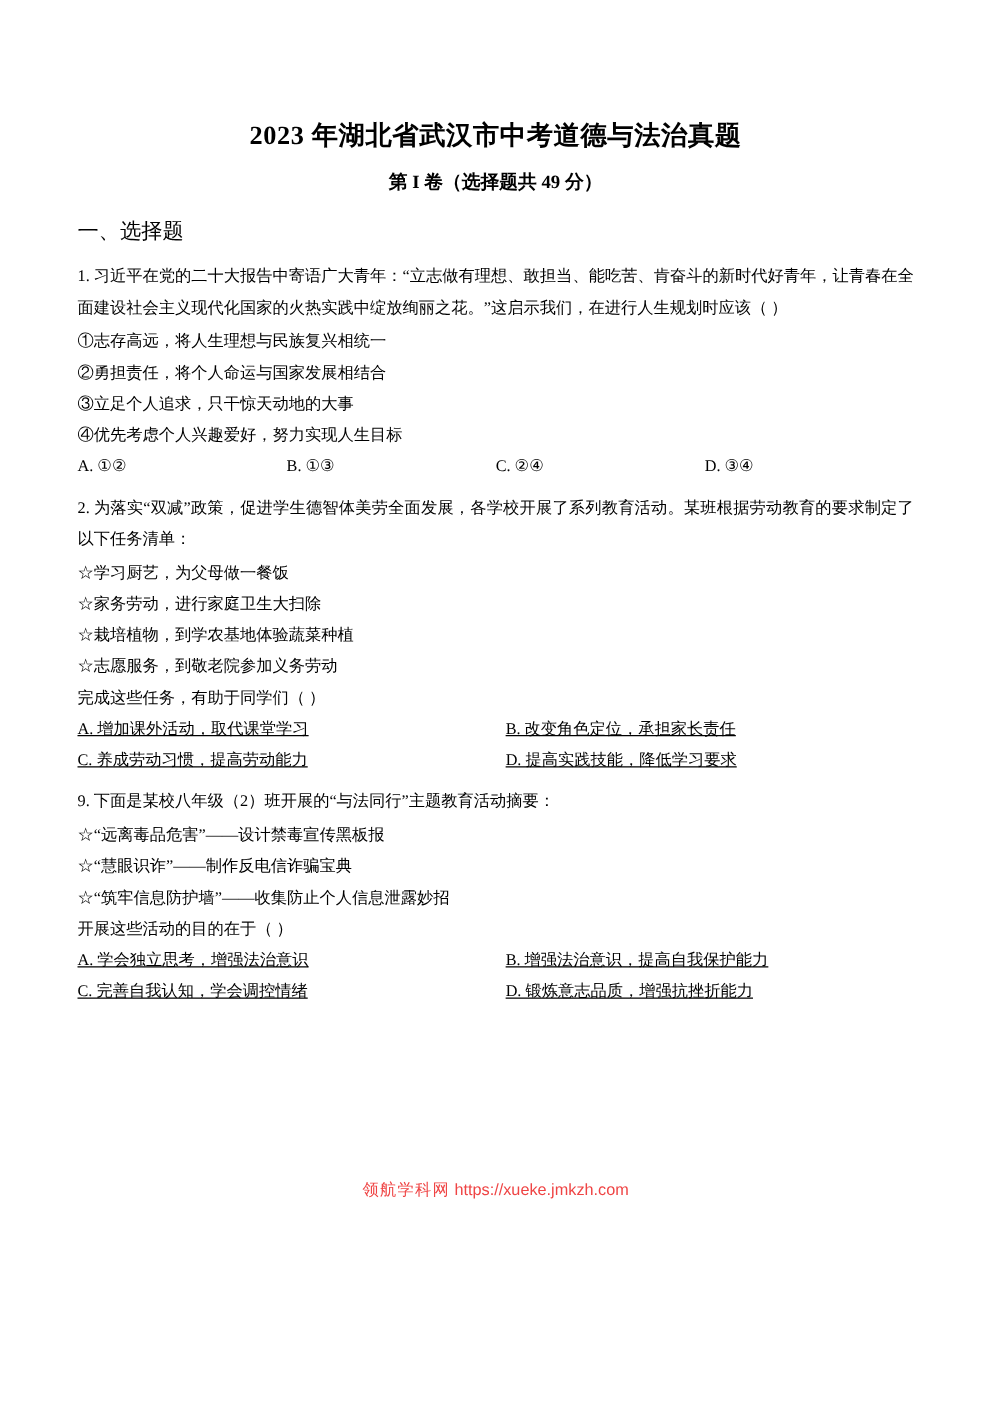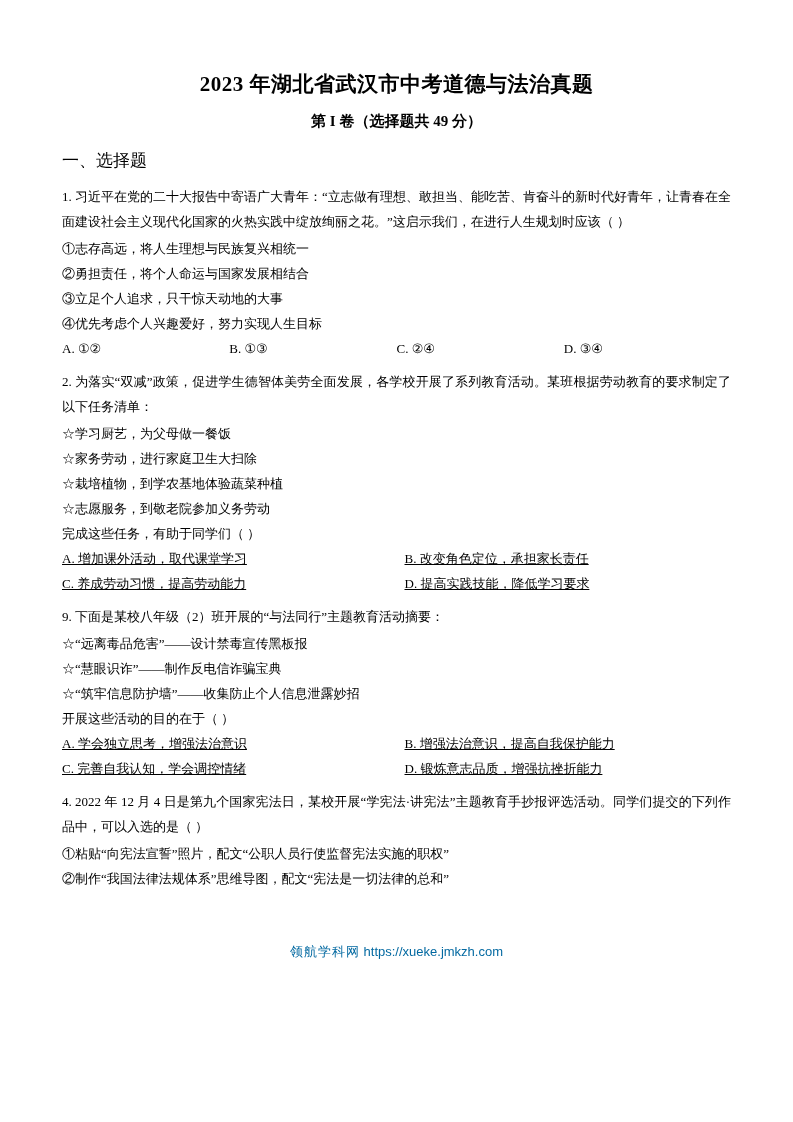--- a/index.html
+++ b/index.html
@@ -12,21 +12,21 @@
     height: 1122px;
     font-family: "Liberation Serif", "DejaVu Serif", serif;
     color: #000000;
     position: relative;
     overflow: hidden;
   }
   .page {
     width: 793px;
     height: 979px;
     box-sizing: border-box;
-    padding: 52px 62px 0 62px;
+    padding: 76px 62px 0 62px;
     position: relative;
   }
   .doc-title {
     text-align: center;
     font-size: 21px;
     font-weight: bold;
     letter-spacing: 0.5px;
     margin: 18px 0 14px 0;
   }
   .doc-subtitle {
@@ -72,21 +72,21 @@
     padding-left: 16px;
   }
   .spacer-4 { height: 4px; }
   .footer {
     position: absolute;
     left: 0;
     right: 0;
     bottom: 18px;
     text-align: center;
     font-size: 13px;
-    color: #0369a1;
+    color: #ef4444;
     font-family: "Liberation Sans", sans-serif;
   }
   .footer .fw {
     letter-spacing: 1px;
   }
 </style>
 </head>
 <body>
 
 <div class="page">
@@ -141,24 +141,19 @@
       <div>B. 增强法治意识，提高自我保护能力</div>
     </div>
     <div class="opts-row two">
       <div>C. 完善自我认知，学会调控情绪</div>
       <div>D. 锻炼意志品质，增强抗挫折能力</div>
     </div>
   </div>
 
   <div class="spacer-4"></div>
 
-  <div class="q-block">
-    <p class="q-stem">4. 2022 年 12 月 4 日是第九个国家宪法日，某校开展“学宪法·讲宪法”主题教育手抄报评选活动。同学们提交的下列作品中，可以入选的是（      ）</p>
-    <p class="q-line">①粘贴“向宪法宣誓”照片，配文“公职人员行使监督宪法实施的职权”</p>
-    <p class="q-line">②制作“我国法律法规体系”思维导图，配文“宪法是一切法律的总和”</p>
-  </div>
 
   <div class="footer">
     <span class="fw">领航学科网</span>
     <span>https://xueke.jmkzh.com</span>
   </div>
 
 </div>
 
 </body></html>

